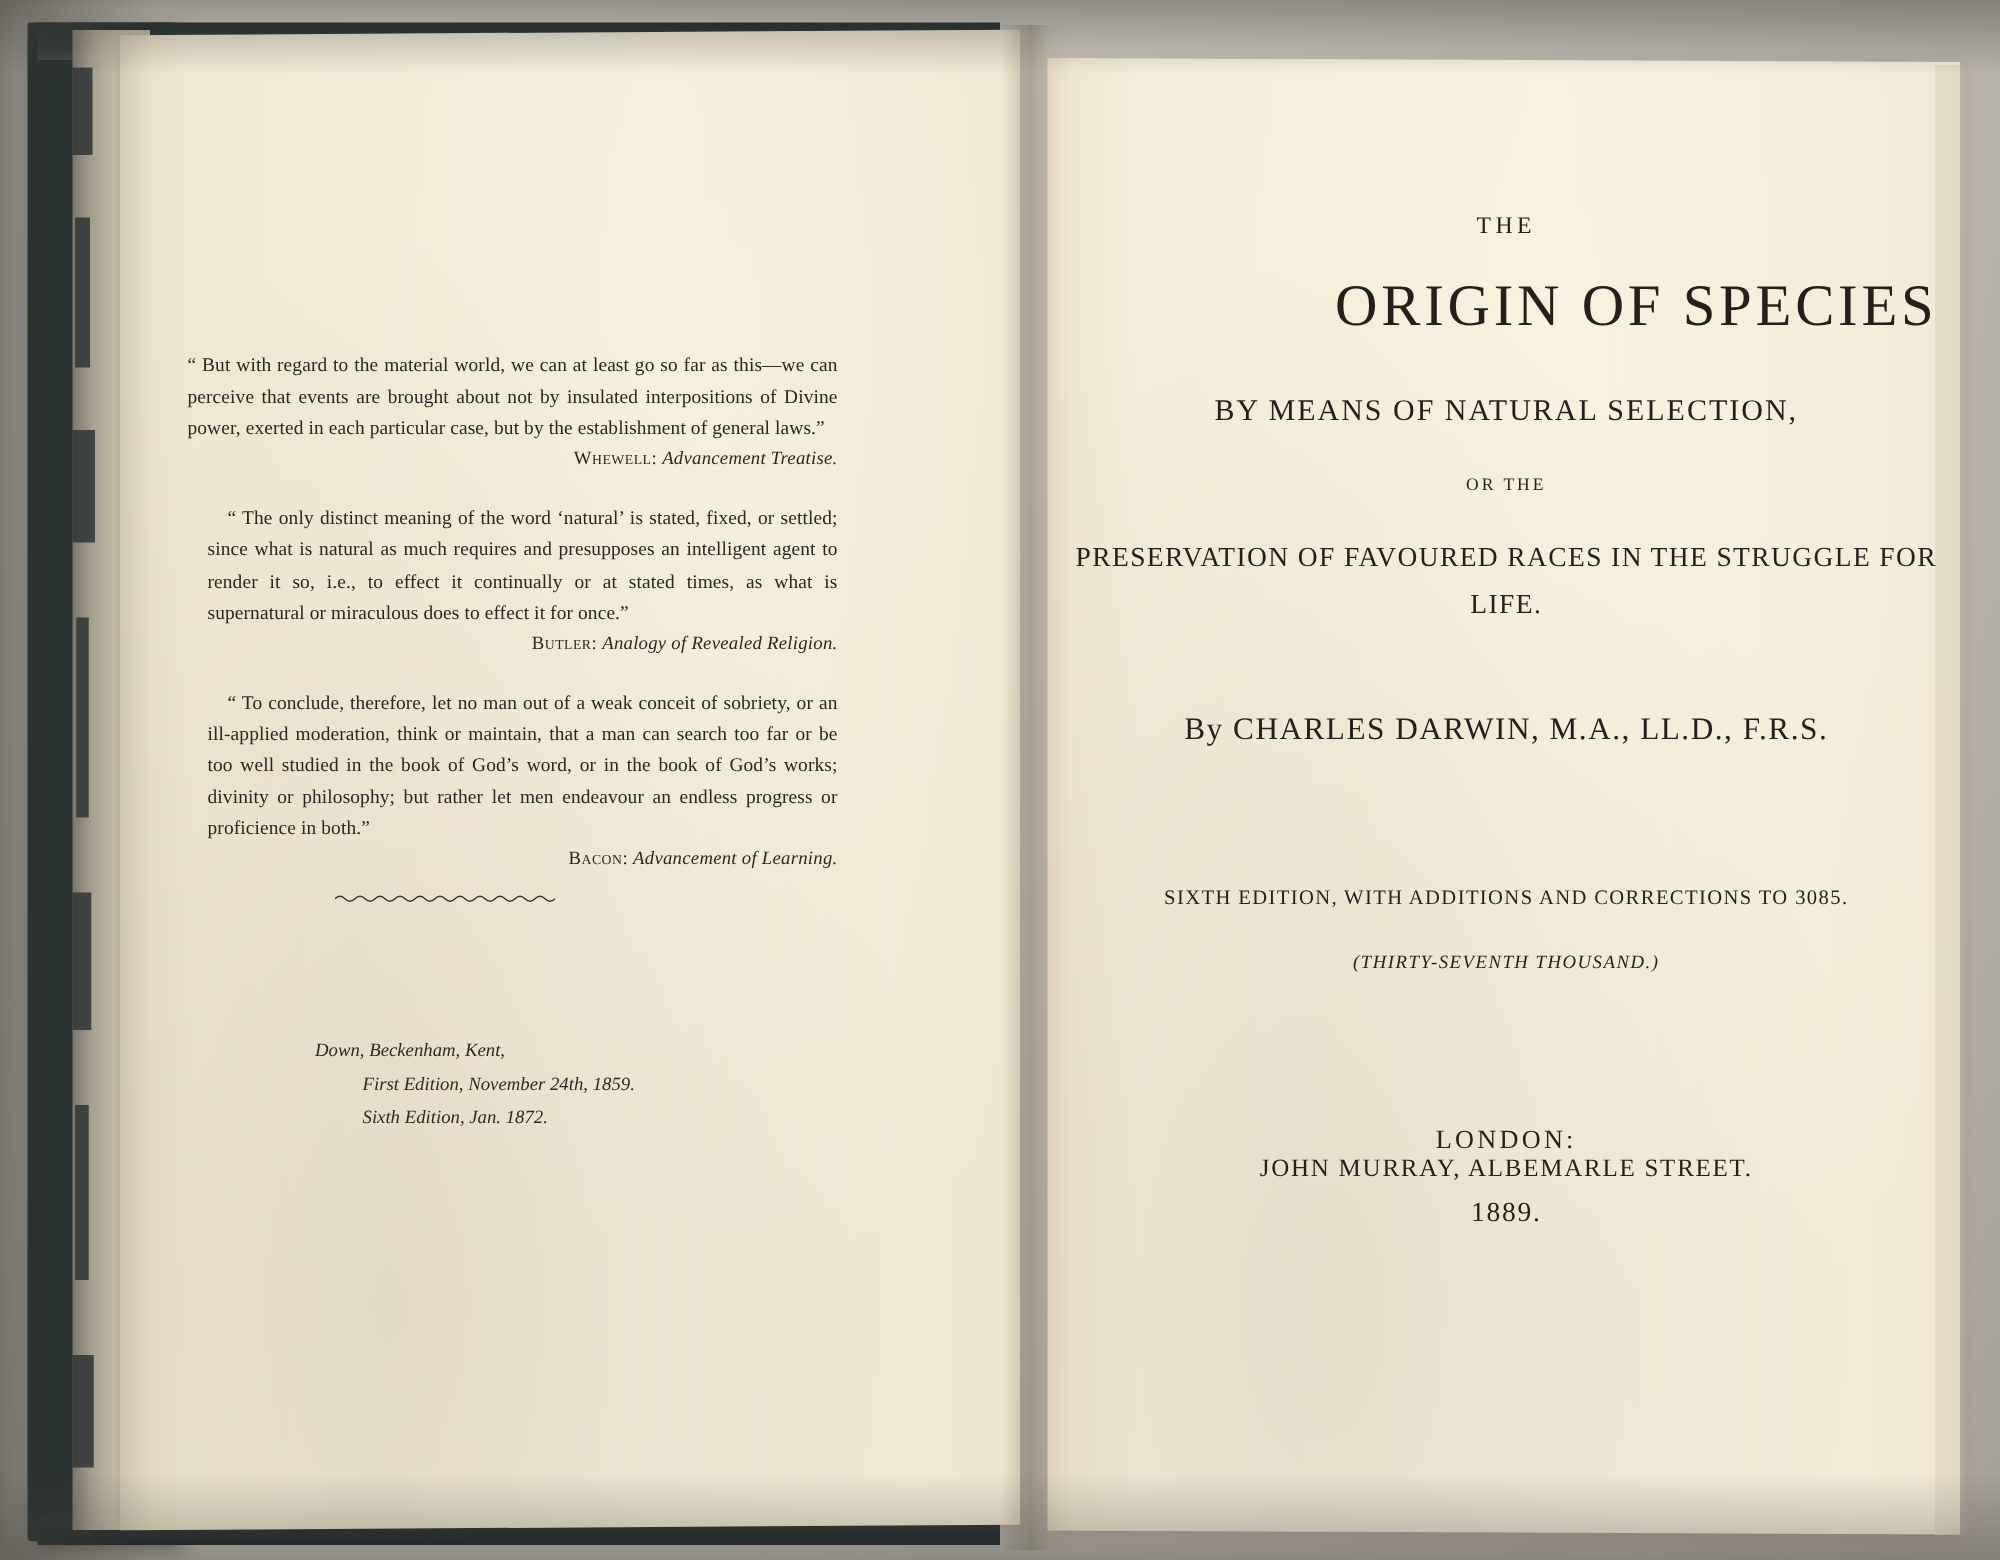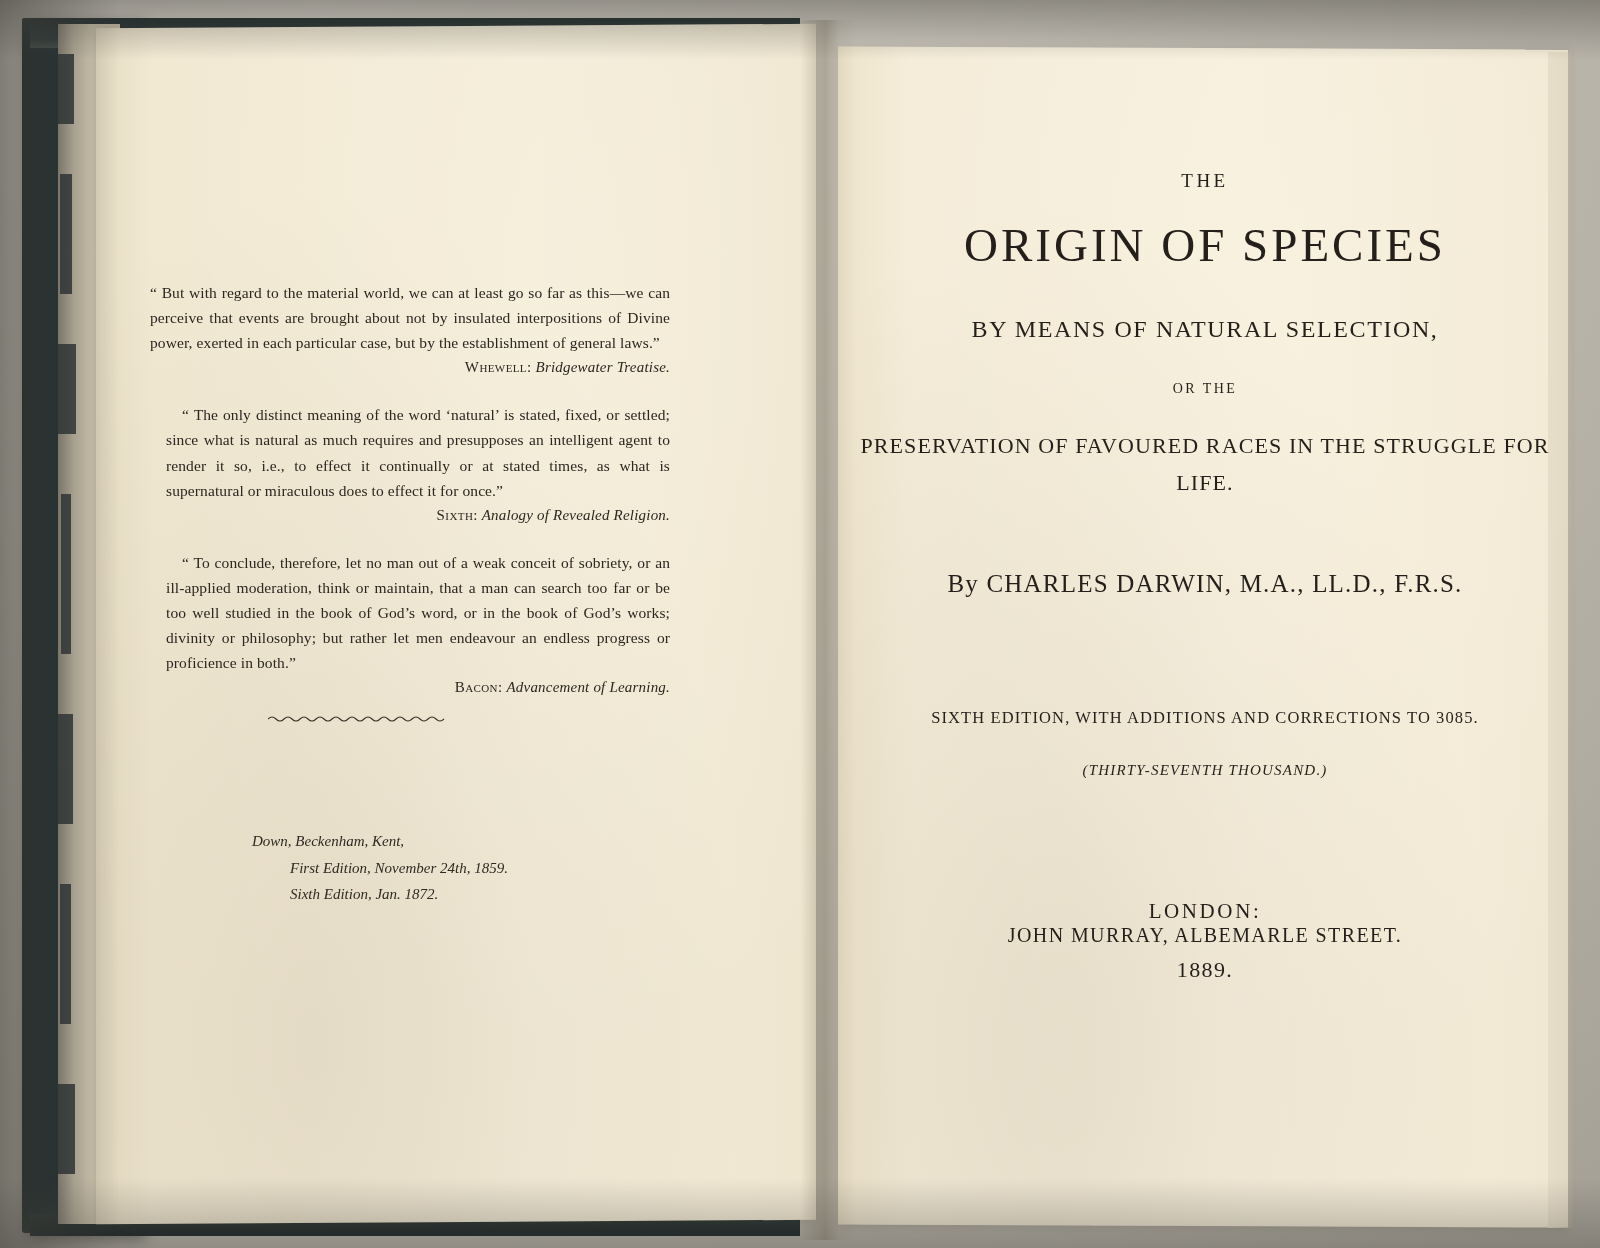--- a/index.html
+++ b/index.html
@@ -170,20 +170,21 @@
     font-size: 19px;
     letter-spacing: 3.5px;
     margin-bottom: 26px;
   }
   .tp-title {
     font-size: 47px;
     letter-spacing: 3px;
     font-weight: 400;
     margin: 0 0 44px 0;
     white-space: nowrap;
+    text-align: right;
   }
   .tp-sub1 {
     font-size: 24px;
     letter-spacing: 1.6px;
     margin-bottom: 38px;
   }
   .tp-orthe {
     font-size: 14px;
     letter-spacing: 2.4px;
     margin-bottom: 30px;
@@ -255,26 +256,26 @@
 
   <div class="page" id="left-page">
     <div id="page-grain"></div>
   </div>
 
   <div id="left-text">
 
     <p class="quote">“ But with regard to the material world, we can at least go so far as this—we can perceive that events are brought about not by insulated interpositions of Divine power, exerted in each particular case, but by the establishment of general laws.”</p>
     <p class="attrib">
       <span class="who">Whewell:</span>
-      <span class="src">Bridgewater Treatise.</span>
+      <span class="src">Advancement Treatise.</span>
     </p>
 
     <p class="quote indent">“ The only distinct meaning of the word ‘natural’ is stated, fixed, or settled; since what is natural as much requires and presupposes an intelligent agent to render it so, i.e., to effect it continually or at stated times, as what is supernatural or miraculous does to effect it for once.”</p>
     <p class="attrib">
-      <span class="who">Sixth:</span>
+      <span class="who">Butler:</span>
       <span class="src">Analogy of Revealed Religion.</span>
     </p>
 
     <p class="quote indent">“ To conclude, therefore, let no man out of a weak conceit of sobriety, or an ill-applied moderation, think or maintain, that a man can search too far or be too well studied in the book of God’s word, or in the book of God’s works; divinity or philosophy; but rather let men endeavour an endless progress or proficience in both.”</p>
     <p class="attrib">
       <span class="who">Bacon:</span>
       <span class="src">Advancement of Learning.</span>
     </p>
   </div>
 

